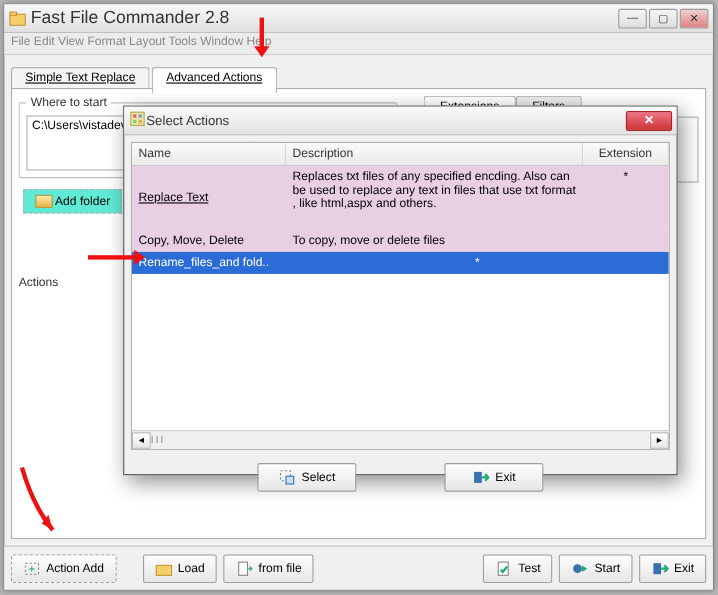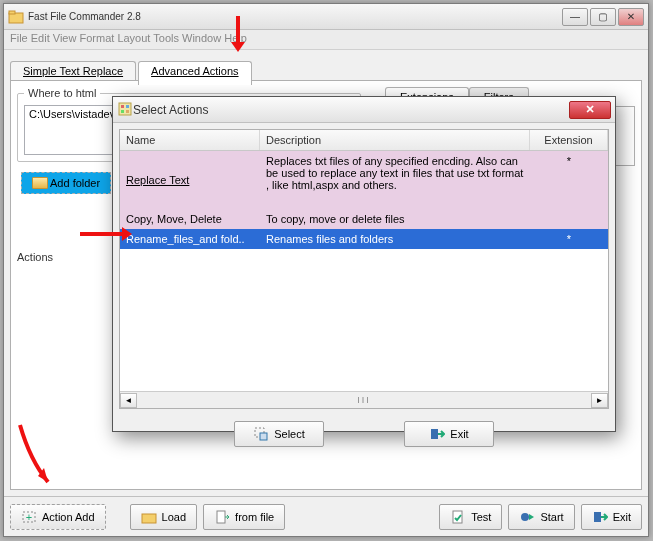--- a/index.html
+++ b/index.html
@@ -2,21 +2,21 @@
 <html><head>
 <meta charset="utf-8">
 <style>
   * { box-sizing: border-box; font-family: "Segoe UI", Tahoma, sans-serif; font-size: 11px; }
   body { margin: 0; background: #b8b8b8; width: 653px; height: 541px; overflow: hidden; position: relative; }
 
   
   .window { position: absolute; left: 3px; top: 3px; width: 646px; height: 534px; background: #f0f0f0; border: 1px solid #7a7a7a; box-shadow: 0 0 6px rgba(0,0,0,0.3); }
   .titlebar { height: 26px; background: linear-gradient(#f7f7f7,#e1e1e1); border-bottom: 1px solid #c0c0c0; display: flex; align-items: center; padding: 0 4px; }
   .titlebar .icon { width: 16px; height: 16px; margin-right: 4px; display:inline-flex; align-items:center; justify-content:center; }
-  .titlebar .title { flex: 1; color: #333; font-size: 10px; }
+  .titlebar .title { flex: 1; color: #333; font-size: 16px; }
   .winbtns { display: flex; gap: 2px; }
   .winbtn { width: 26px; height: 18px; border: 1px solid #9a9a9a; background: linear-gradient(#f6f6f6,#dedede); border-radius: 2px; display:flex; align-items:center; justify-content:center; font-size:10px; color:#333;}
   .winbtn.close { background: linear-gradient(#f0d0d0,#e08080); }
 
   .menubar { height: 20px; padding: 2px 6px; color: #888; border-bottom: 1px solid #d0d0d0; background:#ececec; }
 
   .client { position: absolute; left:0; top:46px; right:0; bottom:0; padding: 6px; }
 
   
   .tabs { display:flex; height: 24px; }
@@ -25,21 +25,21 @@
 
   .tabpage { border:1px solid #b0b0b0; background:#fff; padding:6px; height: 410px; position:relative; }
 
   fieldset.groupbox { border:1px solid #c0c0c0; border-radius:2px; margin:0 0 6px 0; padding: 6px; }
   fieldset.groupbox legend { padding: 0 4px; color:#333; font-size:11px;}
 
   .pathbox { width: 330px; height: 50px; border:1px solid #abadb3; padding:2px 4px; background:#fff; color:#000; overflow:hidden; }
 
   .rightpanel { position:absolute; right:6px; top:6px; width: 250px; }
 
-  .addfolder { display:inline-flex; align-items:center; gap:2px; border:1px dashed #b0b0b0; padding:4px 10px; background:#0ea5e9; margin:4px 0 8px 4px;}
+  .addfolder { display:inline-flex; align-items:center; gap:2px; border:1px dashed #b0b0b0; padding:4px 10px; background:#5eead4; margin:4px 0 8px 4px;}
   .addfolder .foldericon { width:16px; height:12px; background: linear-gradient(#ffe9a8,#e8b64a); border:1px solid #c89334; border-radius:1px;}
 
   .actions-area { position:absolute; left:6px; top: 170px; width: 620px; height: 200px; }
   .actions-area .label { font-size:11px; color:#333; }
 
   .side-splitter { position:absolute; left: 350px; top: 34px; width: 10px; height: 70px; display:flex; flex-direction:column; align-items:center; justify-content:center; gap:2px;}
   .side-splitter .tri { width:0;height:0;border-top:4px solid transparent;border-bottom:4px solid transparent;}
   .side-splitter .tri.l { border-right:5px solid #7aa33a;}
   .side-splitter .tri.r { border-left:5px solid #7aa33a;}
 
@@ -69,21 +69,21 @@
   .row { display:flex; align-items:flex-start;}
   .row .cell { padding:4px 6px; }
   .row.r0 { background:#e9cfe4; }
   .row.r1 { background:#e9cfe4; }
   .row.sel { background:#2b6cd6; color:#fff; }
   .col-name { width:140px; }
   .col-desc { width:270px; }
   .col-ext { flex:1; text-align:center; }
   .lv-scroll { height:17px; border-top:1px solid #ccc; background:#efefef; display:flex; align-items:center;}
   .sb-btn { width:17px;height:15px;border:1px solid #bbb;background:linear-gradient(#fff,#e6e6e6);display:flex;align-items:center;justify-content:center;font-size:8px;}
-  .sb-track { flex:1; text-align:center; color:#888; font-size:9px; letter-spacing:2px;}
+  .sb-track { flex:1; color:#888; font-size:9px; letter-spacing:2px;}
   .dlg-btnrow { display:flex; justify-content:center; gap:80px; margin-top:12px;}
   .dlg-btnrow .btn { width:90px; justify-content:center;}
 
   
   .arrow { position:absolute; pointer-events:none; }
   .arrow.v { width:4px; background:#e11; }
   .arrow.v::after { content:""; position:absolute; bottom:-8px; left:-5px; border-left:7px solid transparent; border-right:7px solid transparent; border-top:10px solid #e11;}
   .arrow.h { height:4px; background:#e11; }
   .arrow.h::after { content:""; position:absolute; right:-8px; top:-5px; border-top:7px solid transparent; border-bottom:7px solid transparent; border-left:10px solid #e11;}
   .arrow-curve { position:absolute; pointer-events:none; }
@@ -111,21 +111,21 @@
   <div class="menubar">File   Edit   View   Format   Layout   Tools   Window   Help</div>
 
   <div class="client">
     <div class="tabs">
       <div class="tab">Simple Text Replace</div>
       <div class="tab active">Advanced Actions</div>
     </div>
     <div class="tabpage">
 
       <fieldset class="groupbox" style="width:340px;">
-        <legend>Where to html</legend>
+        <legend>Where to start</legend>
         <div class="pathbox">C:\Users\vistadev\Documents\test\Projects\Inzip</div>
       </fieldset>
 
       <div class="side-splitter">
         <div class="tri r"></div>
         <div class="tri l"></div>
       </div>
 
       <div class="rightpanel">
         <div class="ext-tabs">
@@ -228,21 +228,20 @@
           <div class="cell col-desc">Replaces txt files of any specified encding. Also can be used to replace any text in files that use txt format , like html,aspx and others.</div>
           <div class="cell col-ext">*</div>
         </div>
         <div class="row r1">
           <div class="cell col-name">Copy, Move, Delete</div>
           <div class="cell col-desc">To copy, move or delete files</div>
           <div class="cell col-ext"></div>
         </div>
         <div class="row sel">
           <div class="cell col-name">Rename_files_and fold..</div>
-          <div class="cell col-desc">Renames files and folders</div>
           <div class="cell col-ext">*</div>
         </div>
       </div>
       <div class="lv-scroll">
         <div class="sb-btn">◄</div>
         <div class="sb-track">III</div>
         <div class="sb-btn">►</div>
       </div>
     </div>
     <div class="dlg-btnrow">

